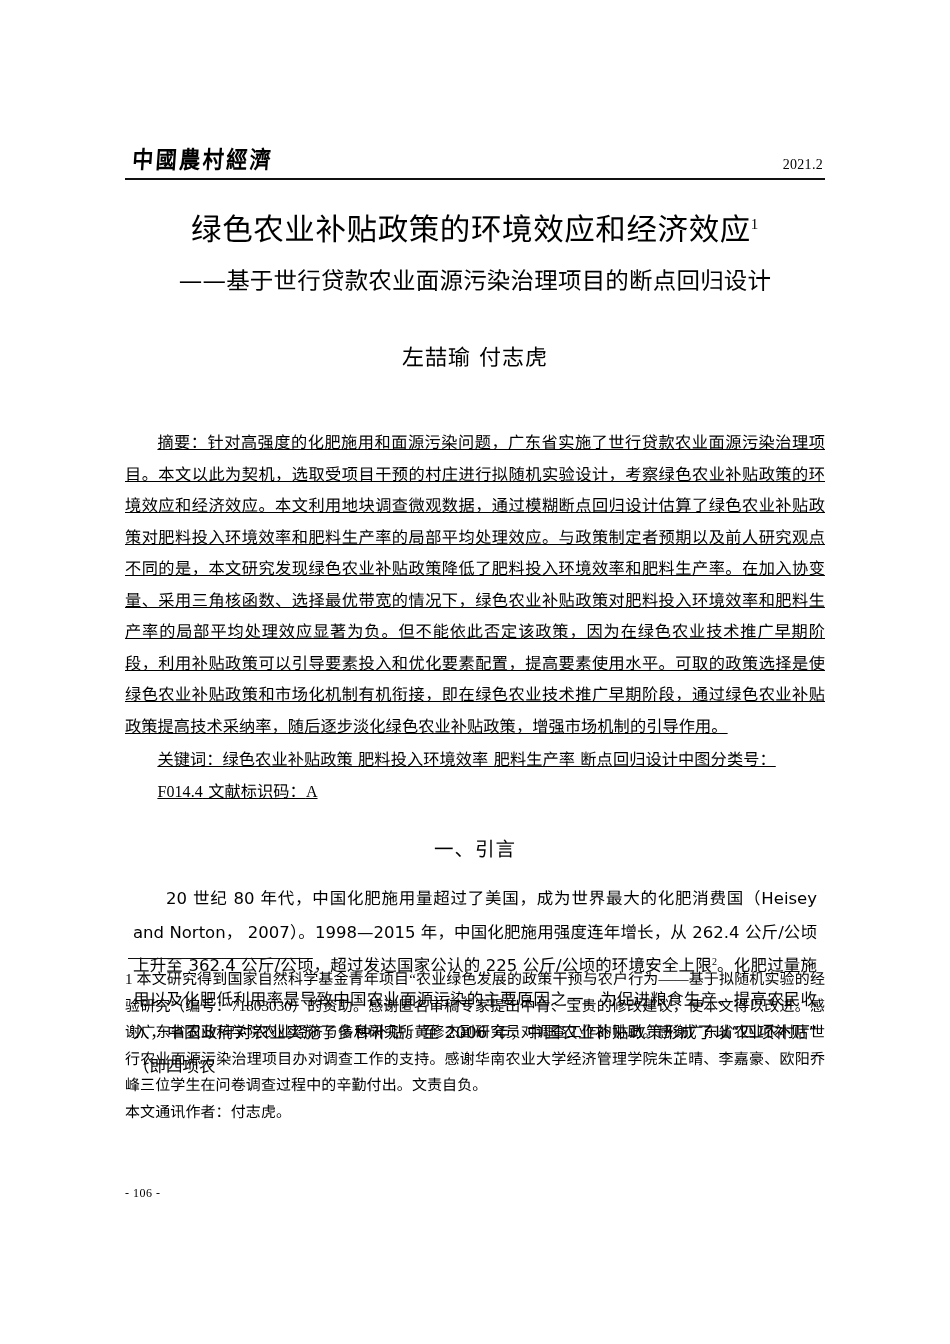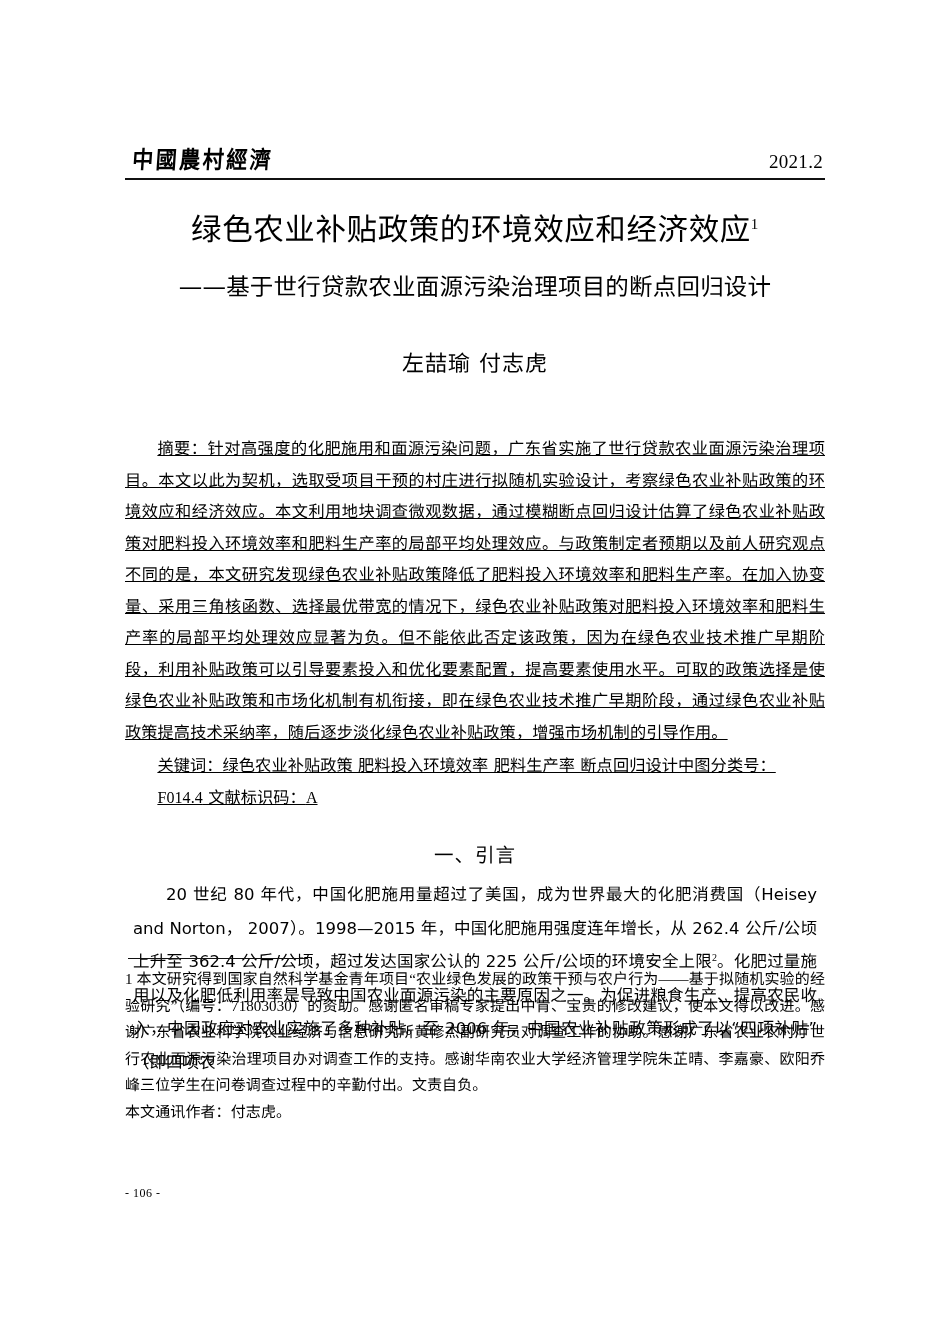--- a/index.html
+++ b/index.html
@@ -43,21 +43,21 @@
     letter-spacing: 2.5px;
     line-height: 1;
     padding-bottom: 6px;
     padding-left: 6px;
     transform: skewX(-4deg) scaleY(1.12);
     transform-origin: left bottom;
     -webkit-font-smoothing: none;
   }
   .masthead-issue {
     font-family: "Liberation Serif", serif;
-    font-size: 19px;
+    font-size: 14px;
     padding-bottom: 5px;
     padding-right: 2px;
     letter-spacing: 0.3px;
   }
 
   
   .title-block {
     margin-top: 22px;
     text-align: center;
   }
@@ -75,21 +75,21 @@
     font-family: "Liberation Serif", serif;
     font-size: 15px;
     vertical-align: super;
     line-height: 0;
   }
   .doc-subtitle {
     font-family: "DejaVu Sans", "Liberation Sans", sans-serif;
     font-size: 23.5px;
     font-weight: 400;
     letter-spacing: 0.2px;
-    margin: 16px 0 0 0;
+    margin: 10px 0 0 0;
     line-height: 1.2;
     text-align: center;
   }
   .authors {
     font-family: "DejaVu Sans", "Liberation Sans", sans-serif;
     font-size: 22px;
     letter-spacing: 1px;
     text-align: center;
     margin-top: 44px;
   }
@@ -126,21 +126,21 @@
   .cls-line .lat {
     font-family: "Liberation Serif", serif;
     font-size: 16px;
   }
 
   
   .section-heading {
     font-family: "DejaVu Sans", "Liberation Sans", sans-serif;
     font-size: 19.5px;
     text-align: center;
-    margin: 26px 0 10px 0;
+    margin: 26px 0 20px 0;
     letter-spacing: 1px;
   }
 
   
   .body-par {
     font-family: "DejaVu Sans", "Liberation Sans", sans-serif;
     font-size: 16.5px;
     line-height: 33.5px;
     margin: 8px;
     text-align: justify;

